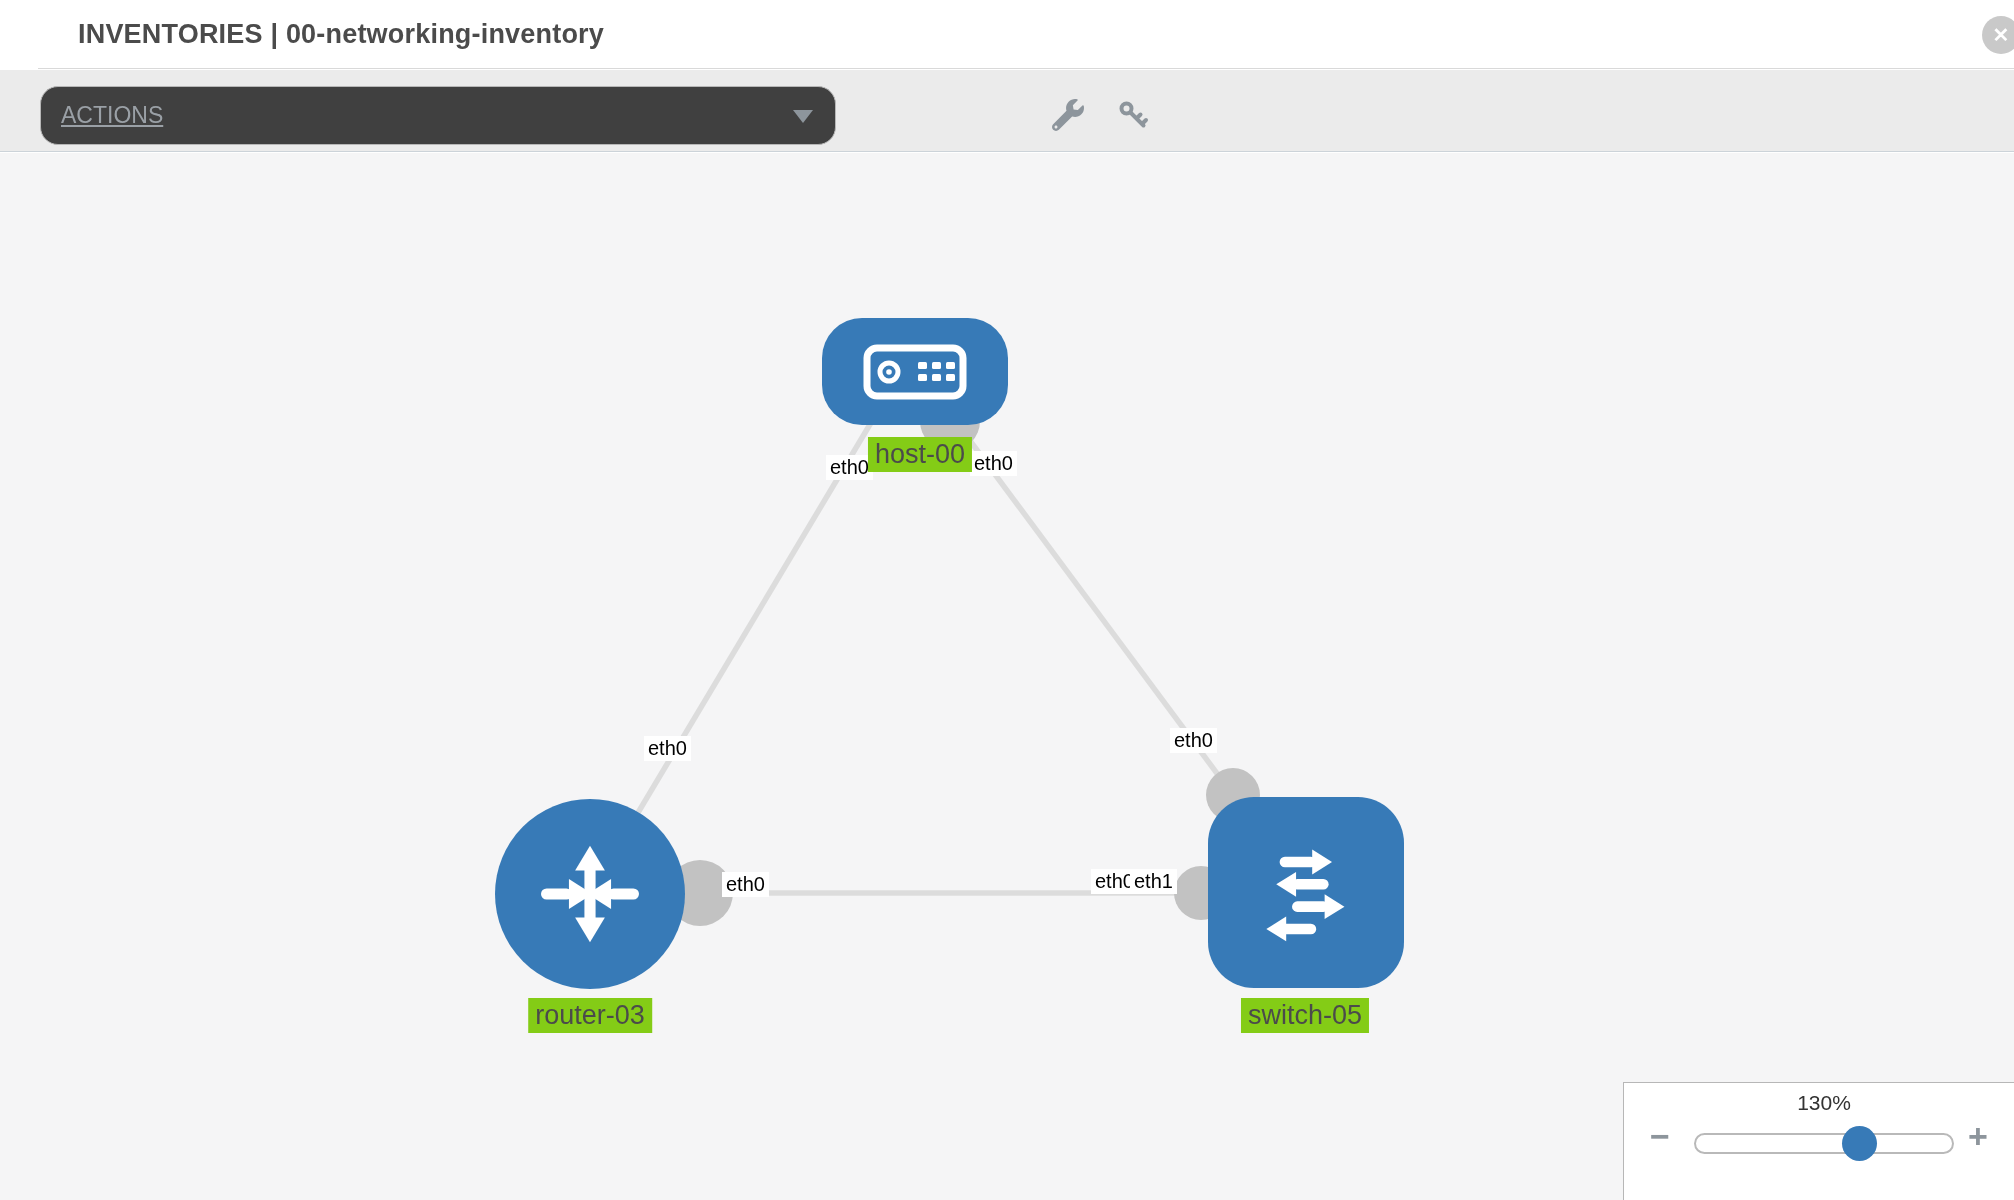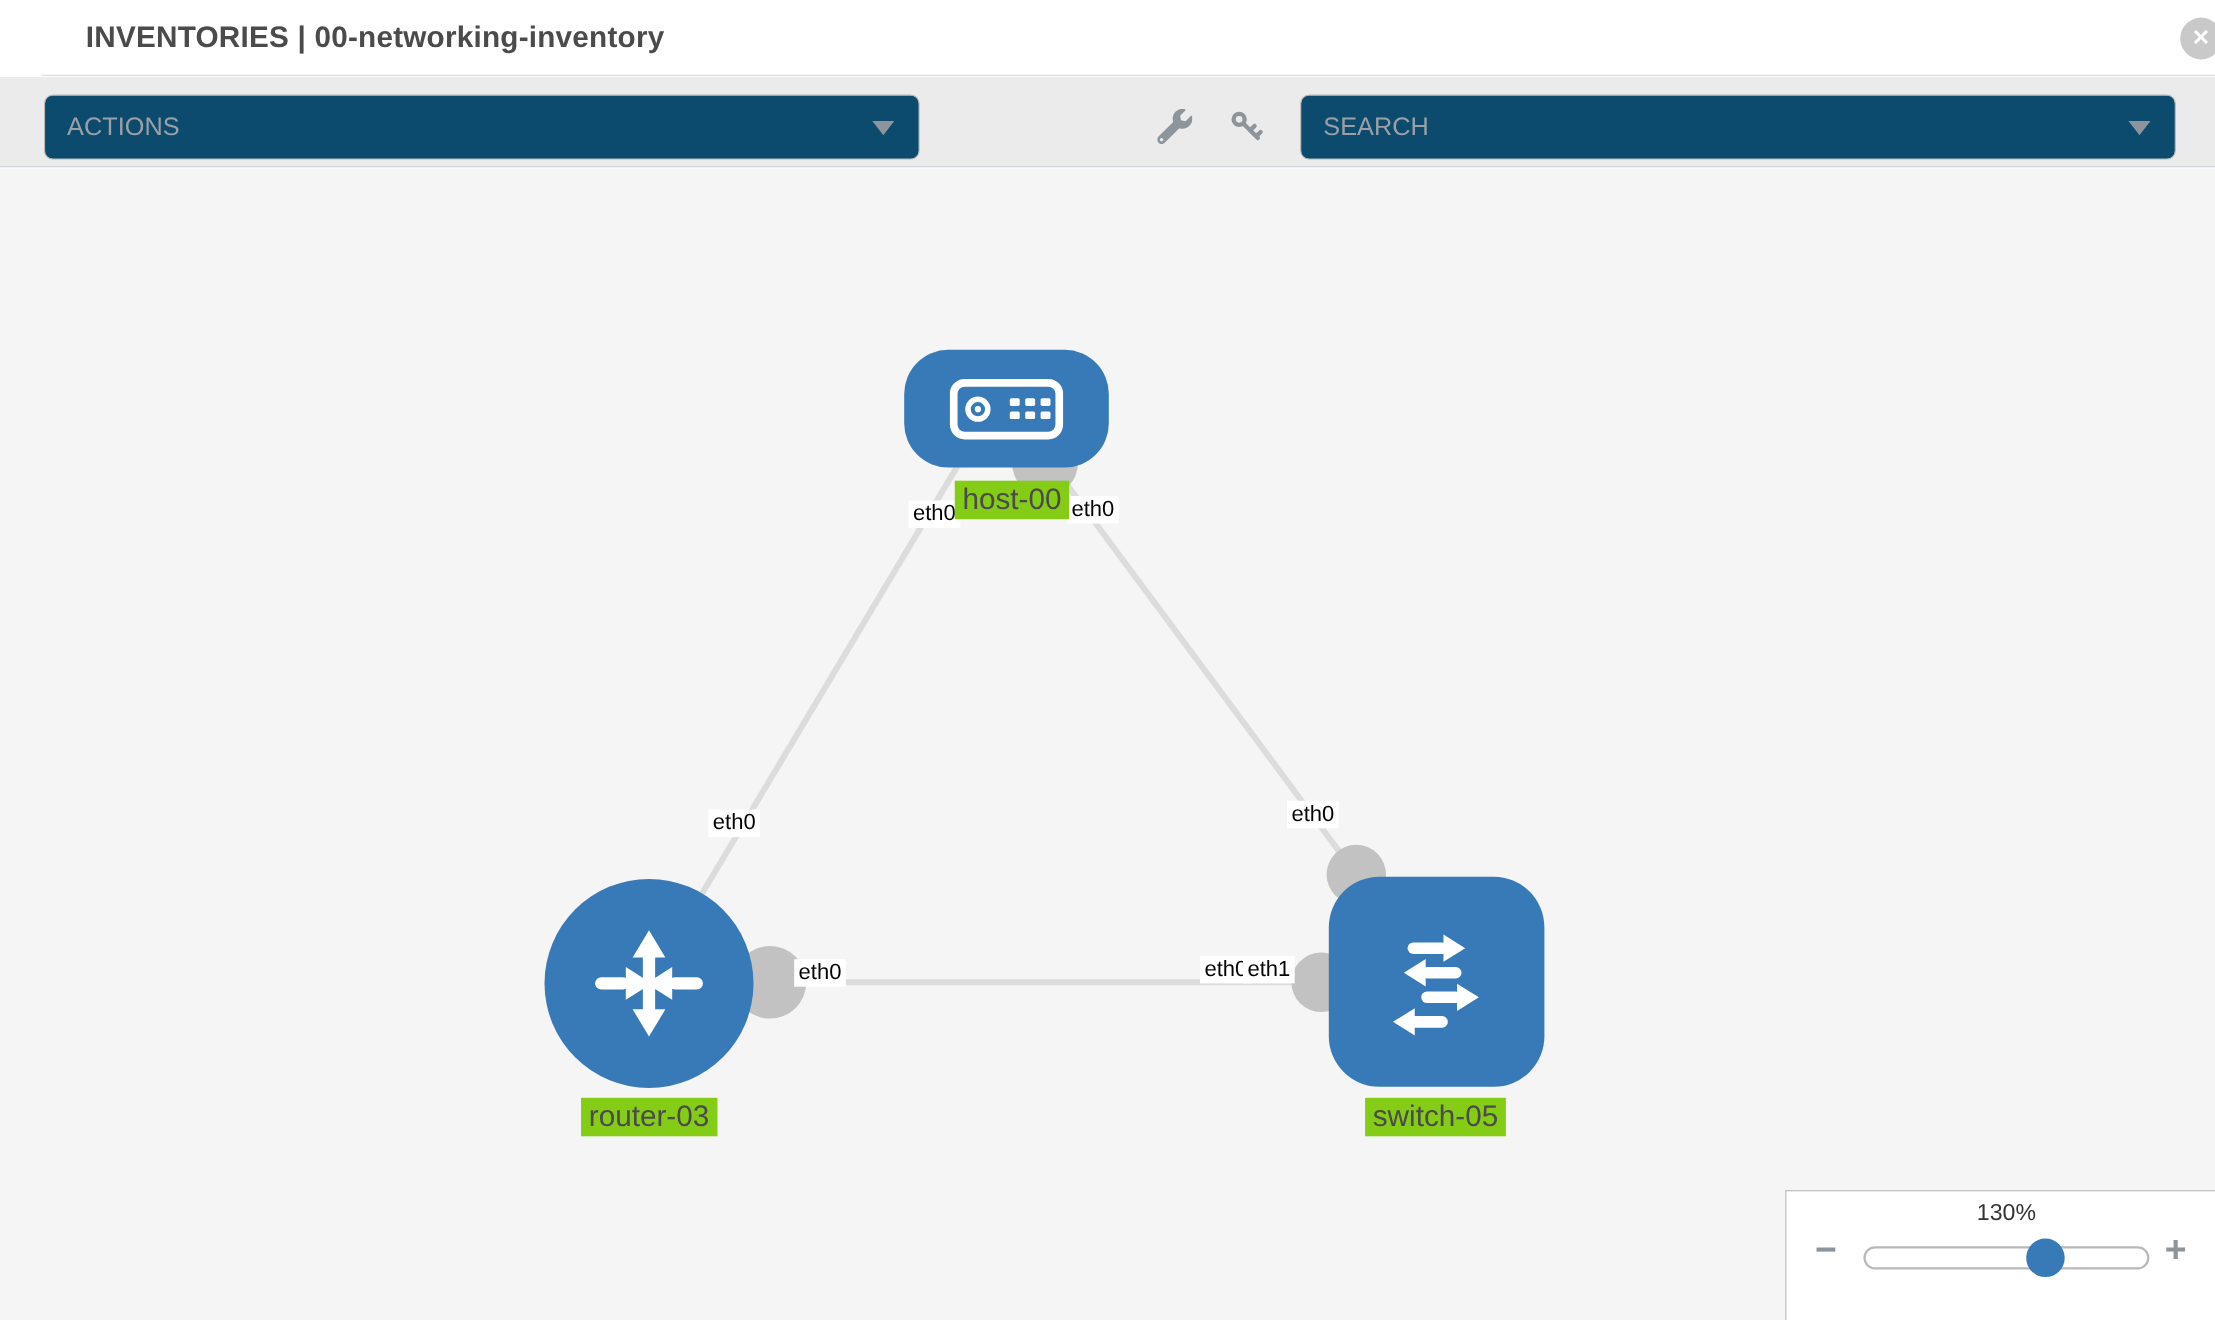--- a/index.html
+++ b/index.html
@@ -12,23 +12,23 @@
     background:#ffffff; border-bottom:1px solid #d9d9d9;margin-left:22px; }
   .page-title { position:absolute; left:40px; top:0; line-height:68px;
     font-size:27px; font-weight:bold; color:#4b4b4b; letter-spacing:0.2px; }
   .close-btn { position:absolute; left:1944px; top:16px; width:38px; height:38px;
     border-radius:50%; background:#c9c9c9; color:#ffffff; text-align:center;
     line-height:38px; font-size:20px; font-weight:bold; cursor:pointer; }
 
   
   .toolbar { position:absolute; top:70px; left:0; width:2014px; height:82px;
     background:#ebebeb; border-bottom:1px solid #ccd3d9; }
-  .select-box { position:absolute; top:16px; height:59px; background:#0c4a6e;
-    border:1px solid #b7b7b7; border-radius:8px; font-size:23px; color:#9aa0a6;
-    line-height:57px; padding-left:20px; cursor:pointer; }
+  .select-box { position:absolute; top:16px; height:59px; background:#404040;
+    border:1px solid #b7b7b7; border-radius:18px; font-size:23px; color:#9aa0a6;
+    line-height:57px; padding-left:20px; cursor:pointer;text-decoration:underline; }
   .select-actions { left:40px; width:796px; }
   .select-search { left:1182px; width:796px; }
   .caret { position:absolute; right:22px; top:23px; width:0; height:0;
     border-left:10px solid transparent; border-right:10px solid transparent;
     border-top:13px solid #8d959c; }
   .tool-icon { position:absolute; top:29px; width:32px; height:32px; cursor:pointer; }
   .icon-wrench { left:1052px; }
   .icon-key { left:1117px; }
 
   
@@ -87,24 +87,20 @@
 
     <svg class="tool-icon icon-wrench" viewBox="0 0 512 512">
       <path fill="#8d959c" d="M507.73 109.1c-2.24-9.03-13.54-12.09-20.12-5.51l-74.36 74.36-67.88-11.31-11.31-67.88 74.36-74.36c6.62-6.62 3.43-17.9-5.66-20.16-47.38-11.74-99.55.91-136.58 37.93-39.64 39.64-50.55 97.1-34.05 147.2L18.74 402.76c-24.99 24.99-24.99 65.51 0 90.5 24.99 24.99 65.51 24.99 90.5 0l213.21-213.21c50.12 16.71 107.47 5.68 147.37-34.22 37.07-37.07 49.7-89.32 37.91-136.73zM64 472c-13.25 0-24-10.75-24-24 0-13.26 10.75-24 24-24s24 10.74 24 24c0 13.25-10.75 24-24 24z"></path>
     </svg>
 
     <svg class="tool-icon icon-key" viewBox="0 0 32 32">
       <circle cx="9.5" cy="9.5" r="5" stroke="#8d959c" stroke-width="4" fill="none"></circle>
       <path d="M13.5 13.5 L26.5 26.5 M19.5 19.5 L23.5 15.5 M25 25 L29 21" stroke="#8d959c" stroke-width="4" stroke-linecap="round" fill="none"></path>
     </svg>
 
-    <div class="select-box select-search">
-      <span>SEARCH</span>
-      <span class="caret"></span>
-    </div>
   </div>
 
   <div class="canvas">
 
     <svg class="graph" width="2014" height="1047">
       <line x1="878" y1="258" x2="590" y2="740" stroke="#dcdcdc" stroke-width="5.5"></line>
       <line x1="948" y1="258" x2="1233" y2="642" stroke="#dcdcdc" stroke-width="5.5"></line>
       <line x1="700" y1="740" x2="1216" y2="740" stroke="#dcdcdc" stroke-width="5.5"></line>
       <circle cx="950" cy="268" r="30" fill="#c2c2c2"></circle>
       <circle cx="700" cy="740" r="33" fill="#c2c2c2"></circle>

